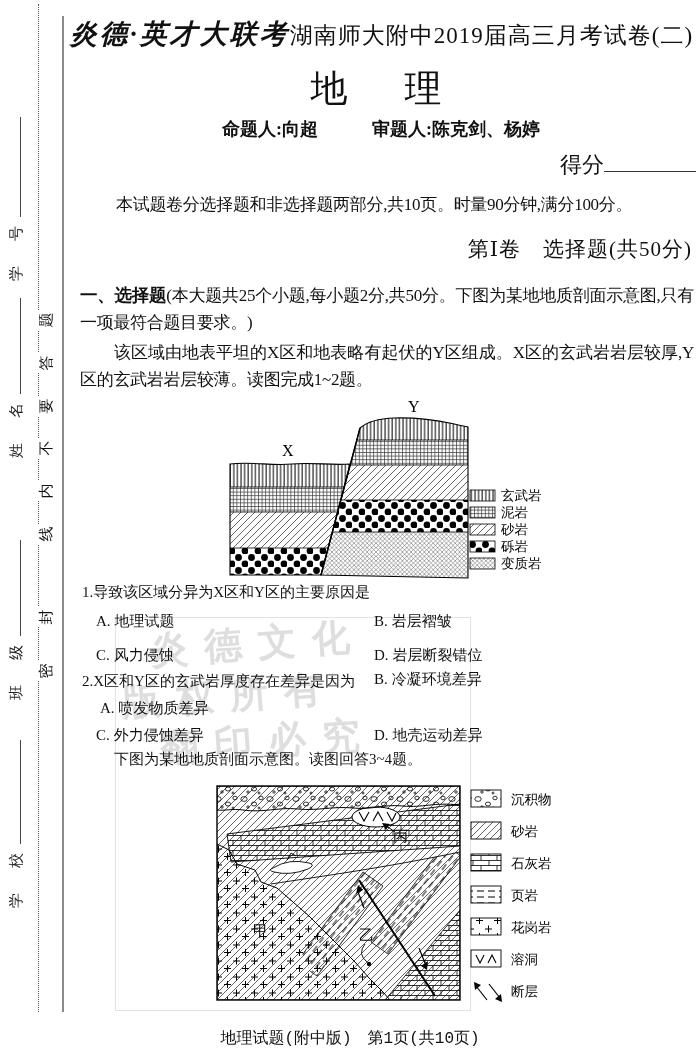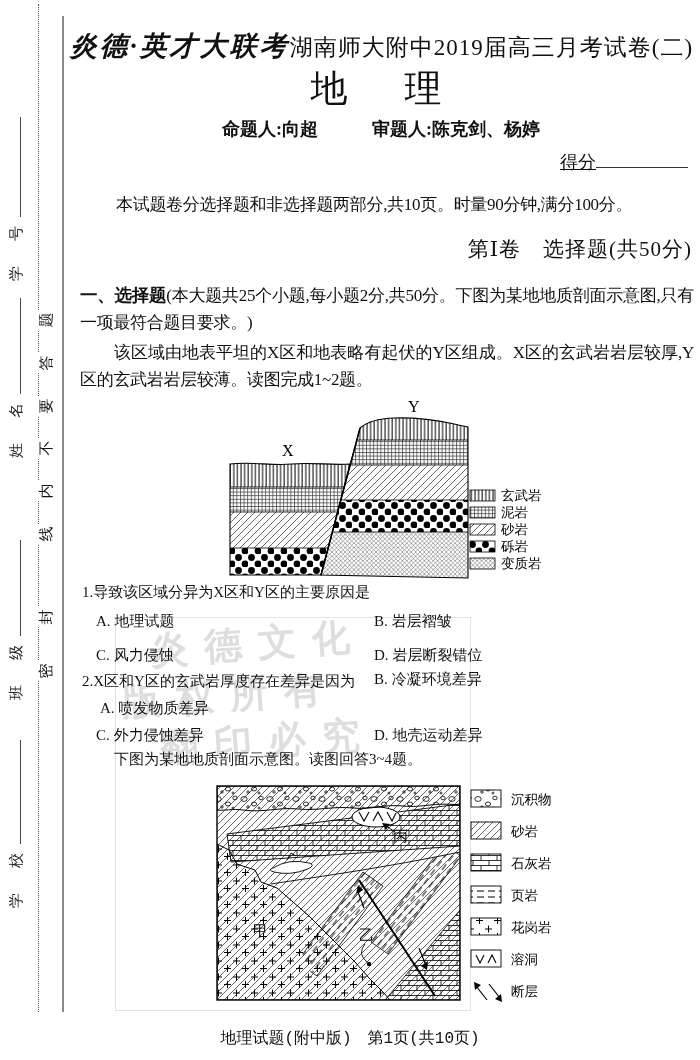--- a/index.html
+++ b/index.html
@@ -15,26 +15,26 @@
   .sealchar{
     position:absolute;left:36px;width:20px;height:20px;line-height:20px;
     font-size:15px;text-align:center;transform:rotate(-90deg);background:#fff;
   }
   .vfield{
     position:absolute;left:7px;transform-origin:0 0;transform:rotate(-90deg);
     font-size:15px;letter-spacing:5px;white-space:nowrap;color:#222;
   }
   .fline{display:inline-block;border-bottom:1.2px solid #444;height:5px;margin-left:4px;}
   
-  .header{left:70px;top:28px;width:622px;text-align:center;white-space:nowrap;}
+  .header{left:70px;top:16px;width:622px;text-align:center;white-space:nowrap;}
   .brand{font-weight:bold;font-style:italic;font-size:27px;letter-spacing:3px;}
   .hrest{font-size:23px;letter-spacing:1px;}
   .subject{left:70px;top:64px;width:622px;text-align:center;font-size:37px;font-weight:normal;letter-spacing:10px;}
   .authors{left:70px;top:117px;width:622px;text-align:center;font-size:18px;font-weight:bold;}
-  .score{left:560px;top:150px;font-size:18px;text-decoration:underline;}
+  .score{left:560px;top:150px;font-size:22px;}
   .scoreline{display:inline-block;width:92px;border-bottom:1.5px solid #333;height:6px;}
   
   .bodytext{font-size:17px;letter-spacing:-0.3px;line-height:27px;}
   .intro{left:82px;top:191px;width:612px;text-indent:2em;}
   .section-title{left:70px;top:235px;width:622px;text-align:right;font-size:21px;font-weight:normal;letter-spacing:1px;}
   .instr{left:80px;top:282px;width:614px;text-align:justify;}
   .instr b{font-size:17.5px;}
   .passage1{left:80px;top:339px;width:614px;text-indent:2em;text-align:justify;}
   .qline{position:absolute;font-size:15px;white-space:nowrap;}
   .opt .ol{margin-right:4px;}

